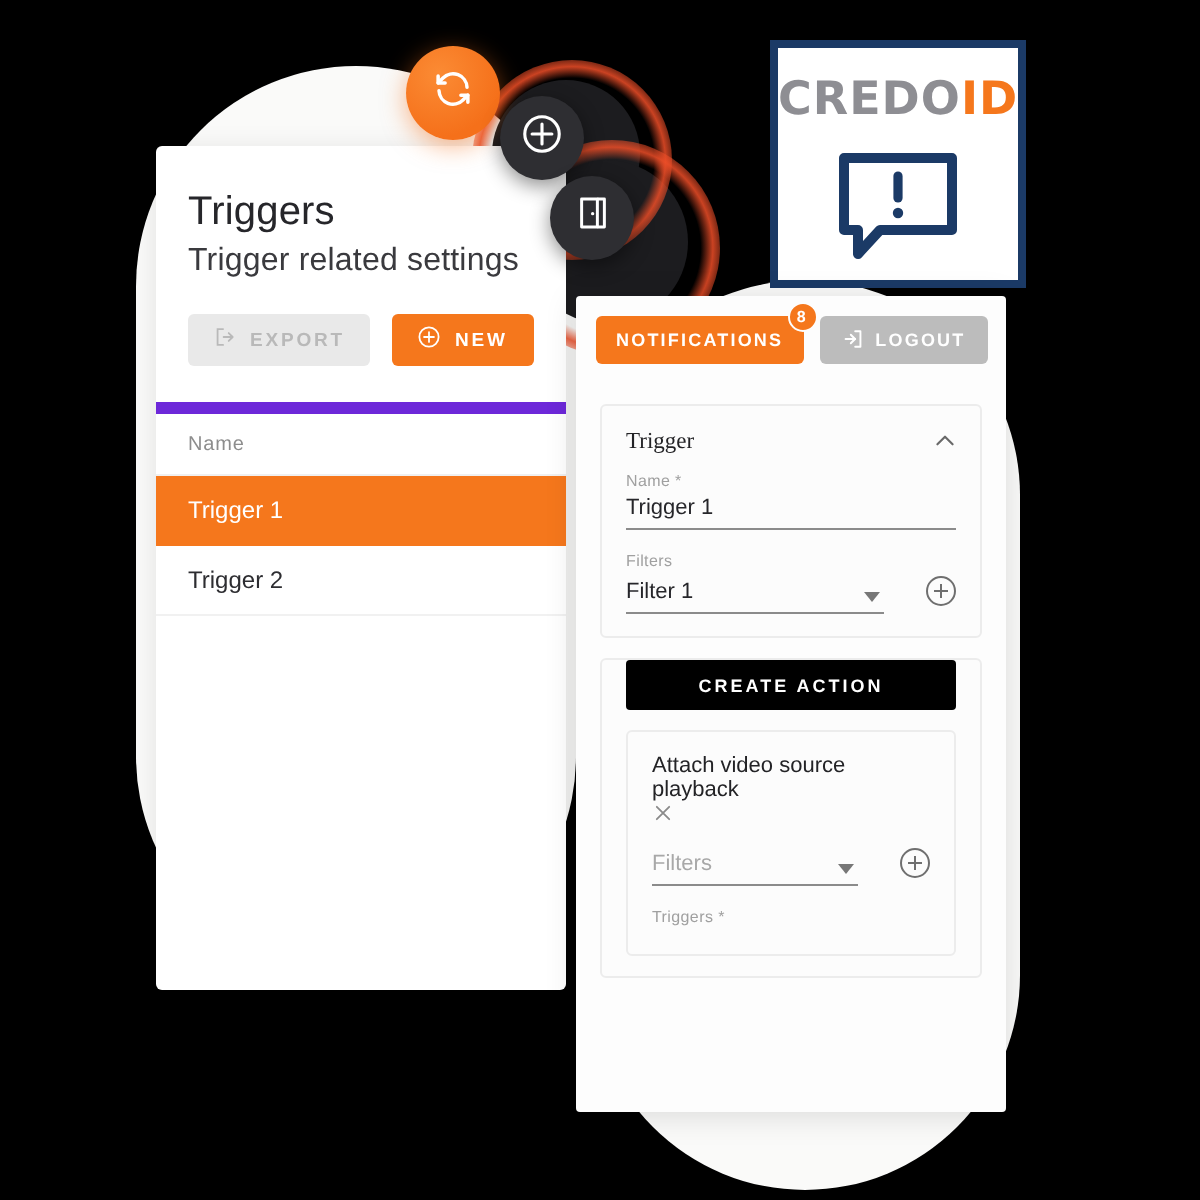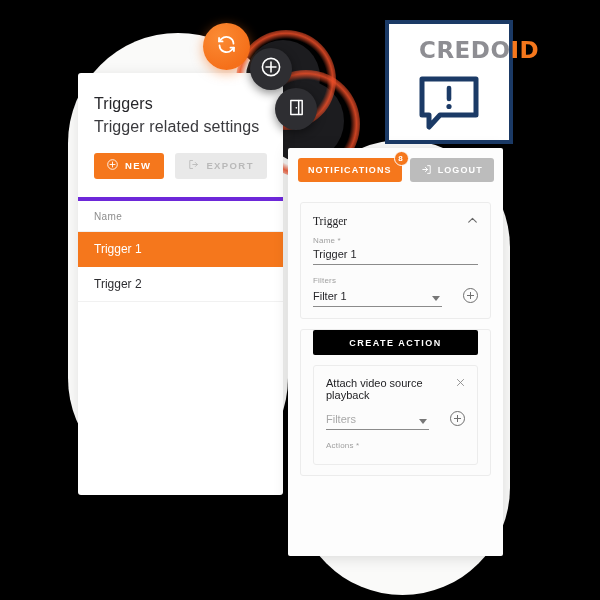--- a/index.html
+++ b/index.html
@@ -25,21 +25,21 @@
     position: absolute;
     left: 78px; top: 73px;
     width: 205px; height: 422px;
     background: #ffffff;
     border-radius: 3px;
     box-shadow: 0 2px 14px rgba(0,0,0,.10);
     overflow: hidden;
   }
   .card-left .pad { padding: 22px 0 0 16px; }
   .title {
-    font-size: 16px; color: #26262a; font-weight: 400;
+    font-size: 20px; color: #26262a; font-weight: 400;
     letter-spacing: .1px; line-height: 1.1;
   }
   .subtitle {
     font-size: 16px; color: #3a3a3e; font-weight: 400;
     margin-top: 5px; letter-spacing: .1px;
   }
   .btn-row { display: flex; gap: 11px; margin-top: 17px; }
   .btn {
     display: inline-flex; align-items: center; gap: 7px;
     height: 26px; padding: 0 13px;
@@ -48,21 +48,21 @@
     letter-spacing: 1.4px; white-space: nowrap;
     font-family: "Liberation Sans", sans-serif;
     cursor: pointer;
   }
   .btn-primary { background: #f5771c; color: #fff; }
   .btn-muted   { background: #e9e9e9; color: #b9b9b9; }
   .btn svg { flex: 0 0 auto; }
 
   .list { margin-top: 18px; }
   .list-head {
-    border-top: 4px solid #6d28d9;
+    border-top: 6px solid #6d28d9;
     border-bottom: 1px solid #f0f0f0;
     padding: 10px 0 9px 16px;
     font-size: 10px; color: #8d8d8d; letter-spacing: .4px;
   }
   .row {
     padding: 10px 0 10px 16px;
     font-size: 12px; color: #2d2d31;
     border-bottom: 1px solid #f1f1f1;
   }
   .row.sel { background: #f5771c; color: #fff; border-bottom-color: #f5771c; }
@@ -93,21 +93,20 @@
   .logo-card {
     position: absolute; left: 385px; top: 20px;
     width: 128px; height: 124px;
     background: #fff;
     border: 4px solid #1b3a66;
   }
   .logo-word {
     text-align: center; margin-top: 13px;
     font-size: 23px; font-weight: 700; letter-spacing: .5px;
     font-family: "DejaVu Sans", sans-serif;
-    margin-left: 30px;
   }
   .logo-word .g { color: #8e8e93; }
   .logo-word .o { color: #f5771c; }
   .bubble-wrap { display:flex; justify-content:center; margin-top: 12px; }
 
   
   .card-right {
     position: absolute;
     left: 288px; top: 148px;
     width: 215px; height: 408px;
@@ -187,21 +186,21 @@
     font-size: 9px; font-weight: 700; letter-spacing: 1.5px;
     font-family: "Liberation Sans", sans-serif; cursor: pointer;
   }
   .action-card {
     margin: 0 12px 10px 12px;
     background: #fcfcfc; border: 1px solid #ececec; border-radius: 3px;
   }
   .action-head {
     display: flex; align-items: flex-start; justify-content: space-between;
     padding: 11px 11px 10px 12px;
-    font-size: 11px; color: #232326;
+    font-size: 11px; color: #232326; flex-direction: column;
   }
   .xclose { color: #8a8a8a; font-size: 13px; line-height: 1; }
   .chev { color: #6a6a6a; display:flex; }
 </style>
 </head>
 <body>
 
 <div id="stage">
 
   <div class="pill pill-left"></div>
@@ -211,37 +210,37 @@
   <div class="blob" style="left:262px;top:80px;width:82px;height:82px;"></div>
   <div class="blob-glow" style="left:236px;top:30px;width:100px;height:100px;"></div>
   <div class="blob-glow" style="left:252px;top:70px;width:108px;height:108px;"></div>
 
   <div class="card-left">
     <div class="pad">
       <div class="title">Triggers</div>
       <div class="subtitle">Trigger related settings</div>
 
       <div class="btn-row">
+        <button class="btn btn-muted">
+          <span>
+            <svg width="11" height="11" viewBox="0 0 16 16">
+                <path d="M6.6 2.2H2.6v11.6h4" fill="none" stroke="#b9b9b9" stroke-width="1.3" stroke-linecap="round"></path>
+                <path d="M7 8h6.6M10.7 5.1 13.6 8l-2.9 2.9" fill="none" stroke="#b9b9b9" stroke-width="1.3" stroke-linecap="round" stroke-linejoin="round"></path>
+              </svg>
+          </span>
+          <span>EXPORT</span>
+        </button>
         <button class="btn btn-primary">
           <span>
             <svg width="11" height="11" viewBox="0 0 16 16">
                 <circle cx="8" cy="8" r="7" fill="none" stroke="#fff" stroke-width="1.3"></circle>
                 <path d="M8 4.4v7.2M4.4 8h7.2" stroke="#fff" stroke-width="1.3" stroke-linecap="round"></path>
               </svg>
           </span>
           <span>NEW</span>
-        </button>
-        <button class="btn btn-muted">
-          <span>
-            <svg width="11" height="11" viewBox="0 0 16 16">
-                <path d="M6.6 2.2H2.6v11.6h4" fill="none" stroke="#b9b9b9" stroke-width="1.3" stroke-linecap="round"></path>
-                <path d="M7 8h6.6M10.7 5.1 13.6 8l-2.9 2.9" fill="none" stroke="#b9b9b9" stroke-width="1.3" stroke-linecap="round" stroke-linejoin="round"></path>
-              </svg>
-          </span>
-          <span>EXPORT</span>
         </button>
       </div>
     </div>
 
     <div class="list">
       <div class="list-head">Name</div>
       <div class="row sel">
         <span>Trigger 1</span>
       </div>
       <div class="row">
@@ -357,19 +356,19 @@
           <div class="field-row">
             <div class="grow">
               <div class="fvalue ph">Filters</div>
               <span class="caret"></span>
             </div>
             <span class="plus-circle"></span>
           </div>
         </div>
 
         <div class="field">
-          <div class="flabel">Actions *</div>
+          <div class="flabel">Triggers *</div>
         </div>
       </div>
     </div>
 
   </div>
 </div>
 
 </body></html>

